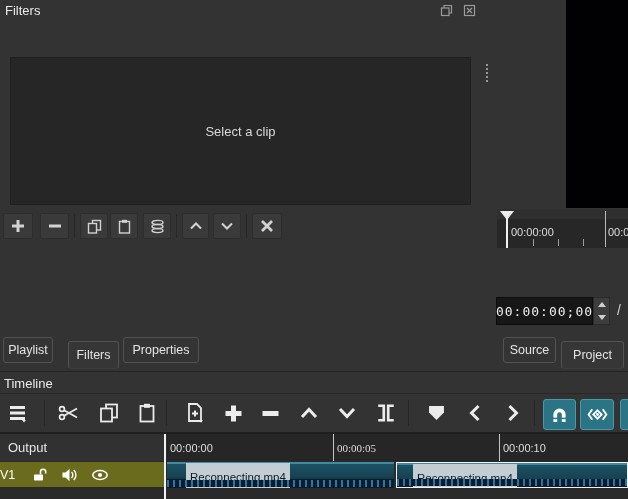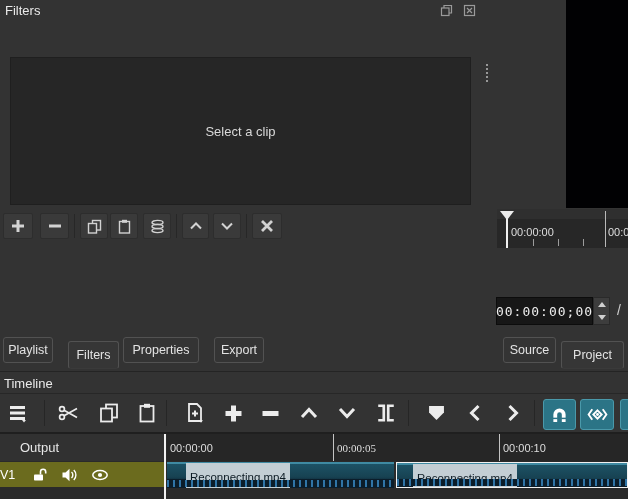--- a/index.html
+++ b/index.html
@@ -205,23 +205,20 @@
 
   <div class="abs tab" style="left:3px;top:337px;width:50px;">
     <span>Playlist</span>
   </div>
   <div class="abs tab sel" style="left:68px;top:341px;width:51px;">
     <span>Filters</span>
   </div>
   <div class="abs tab" style="left:123px;top:337px;width:76px;">
     <span>Properties</span>
   </div>
-  <div class="abs tab" style="left:214px;top:337px;width:50px;">
-    <span>Export</span>
-  </div>
 
   <div class="abs tab" style="left:503px;top:337px;width:53px;">
     <span>Source</span>
   </div>
   <div class="abs tab sel" style="left:561px;top:341px;width:63px;">
     <span>Project</span>
   </div>
 
   <div class="hline" style="top:371px;"></div>
   <div class="abs dock-title" style="left:4px;top:376px;">Timeline</div>
@@ -360,21 +357,21 @@
 
     <div class="abs tlruler" style="left:167px;top:0;width:461px;height:27px;">
       <div class="ruler-label" style="left:3px;top:8px;">00:00:00</div>
       <div class="tick" style="left:166px;top:0;height:27px;background:#c4c4c4;"></div>
       <div class="ruler-label" style="left:170px;top:8px;font-family:Liberation Serif, serif;">00:00:05</div>
       <div class="tick" style="left:332px;top:0;height:27px;background:#c4c4c4;"></div>
       <div class="ruler-label" style="left:336px;top:8px;">00:00:10</div>
     </div>
 
     <div class="abs outrow" style="left:0;top:0;width:164px;height:27px;">
-      <span style="margin-left:20px;font-size:13px;">Output</span>
+      <span style="margin-left:8px;font-size:13px;">Output</span>
     </div>
 
     <div class="abs v1row" style="left:0;top:28px;width:164px;height:25px;background:#6b6b1e;">
       <span style="font-size:12.5px;color:#ffffff;">V1</span>
       <span style="margin-left:16px;">
         <svg width="16" height="16" viewBox="0 0 16 16">
           <rect x="3" y="7.5" width="9" height="6" rx="0.8" fill="#ffffff"></rect>
           <path d="M9.5,7.5 V4.8 a2.6,2.6 0 0 1 5.2,0 V6.4" fill="none" stroke="#ffffff" stroke-width="1.6"></path>
         </svg>
       </span>

